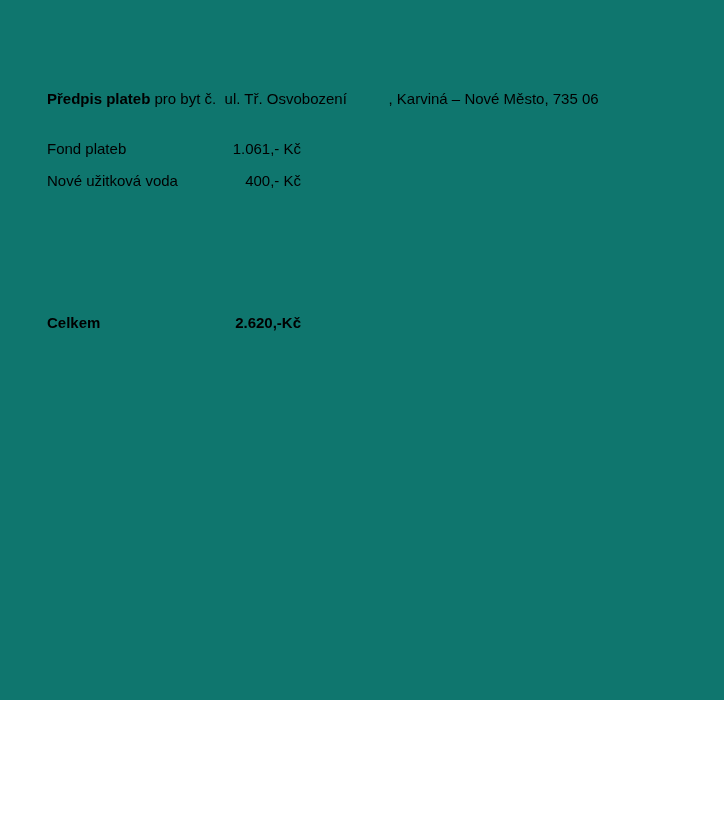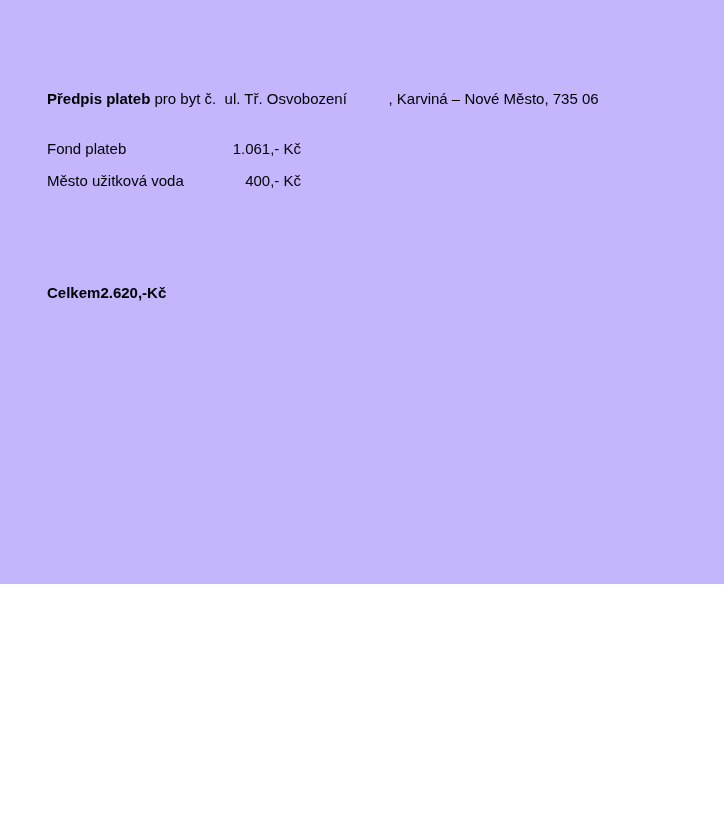--- a/index.html
+++ b/index.html
@@ -3,22 +3,22 @@
 <meta charset="utf-8">
 <style>
   html, body {
     margin: 0;
     padding: 0;
     background: #ffffff;
   }
   .page {
     position: relative;
     width: 724px;
-    height: 584px;
-    background: #c4b5fd;
+    height: 700px;
+    background: #0f766e;
     font-family: "Liberation Sans", sans-serif;
     font-size: 15px;
     color: #000000;
     overflow: hidden;
   }
   .doc-header {
     position: absolute;
     left: 47px;
     top: 75px;
     line-height: 17px;
@@ -40,43 +40,43 @@
     height: 31.5px;
     line-height: 17px;
   }
   .row .amount {
     text-align: left;
     margin-left: 30px;
   }
   .total-row {
     position: absolute;
     left: 47px;
-    top: 284px;
+    top: 314px;
     width: 254px;
     display: flex;
-    justify-content: flex-start;
+    justify-content: space-between;
     align-items: flex-start;
     line-height: 17px;
     font-weight: 700;
   }
 </style>
 </head>
 <body>
 
 <div class="page">
 
   <p class="doc-header"><span class="bold">Předpis plateb</span><span> pro byt č.  ul. Tř. Osvobození          , Karviná – Nové Město, 735 06</span></p>
 
   <div class="items">
     <div class="row">
       <span class="label">Fond plateb</span>
       <span class="amount">1.061,- Kč</span>
     </div>
     <div class="row">
-      <span class="label">Město užitková voda</span>
+      <span class="label">Nové užitková voda</span>
       <span class="amount">400,- Kč</span>
     </div>
   </div>
 
   <div class="total-row">
     <span class="label">Celkem</span>
     <span class="amount">2.620,-Kč</span>
   </div>
 
 </div>

